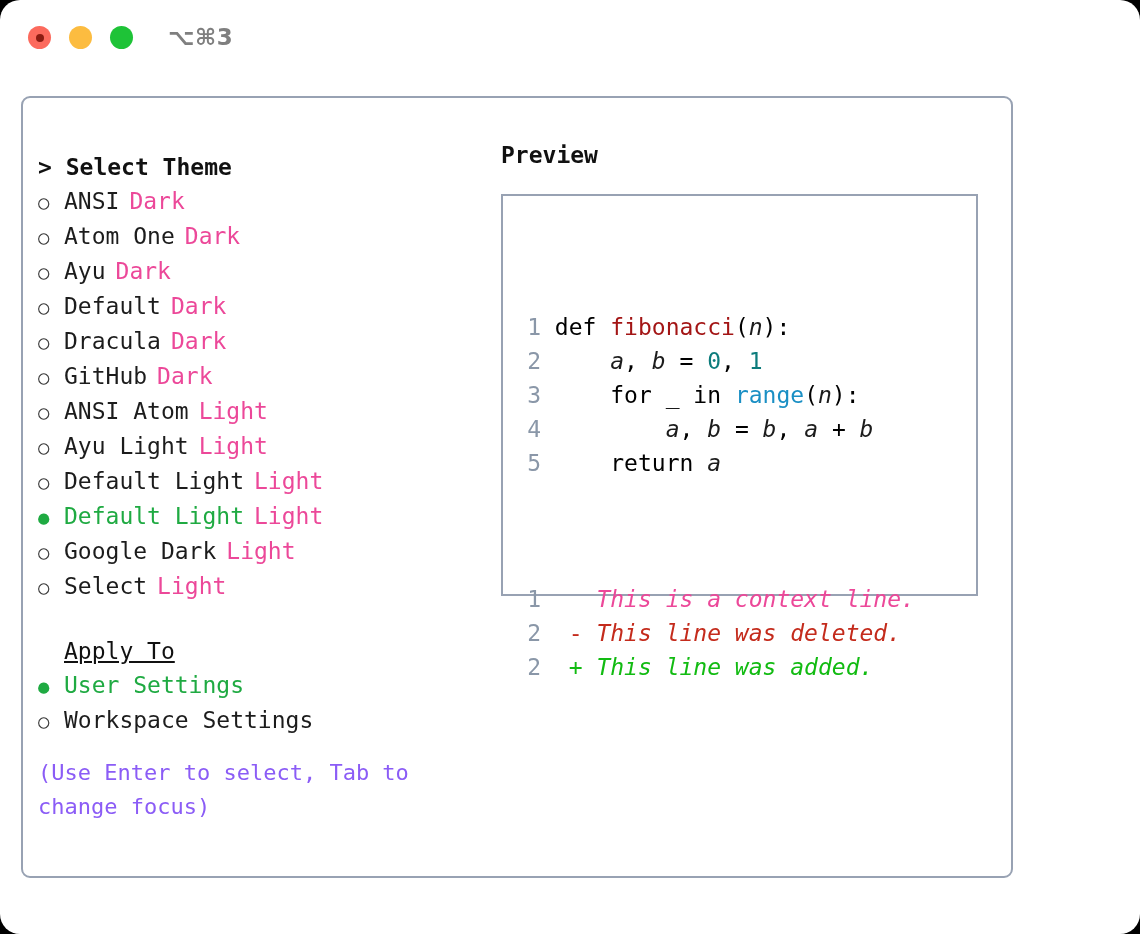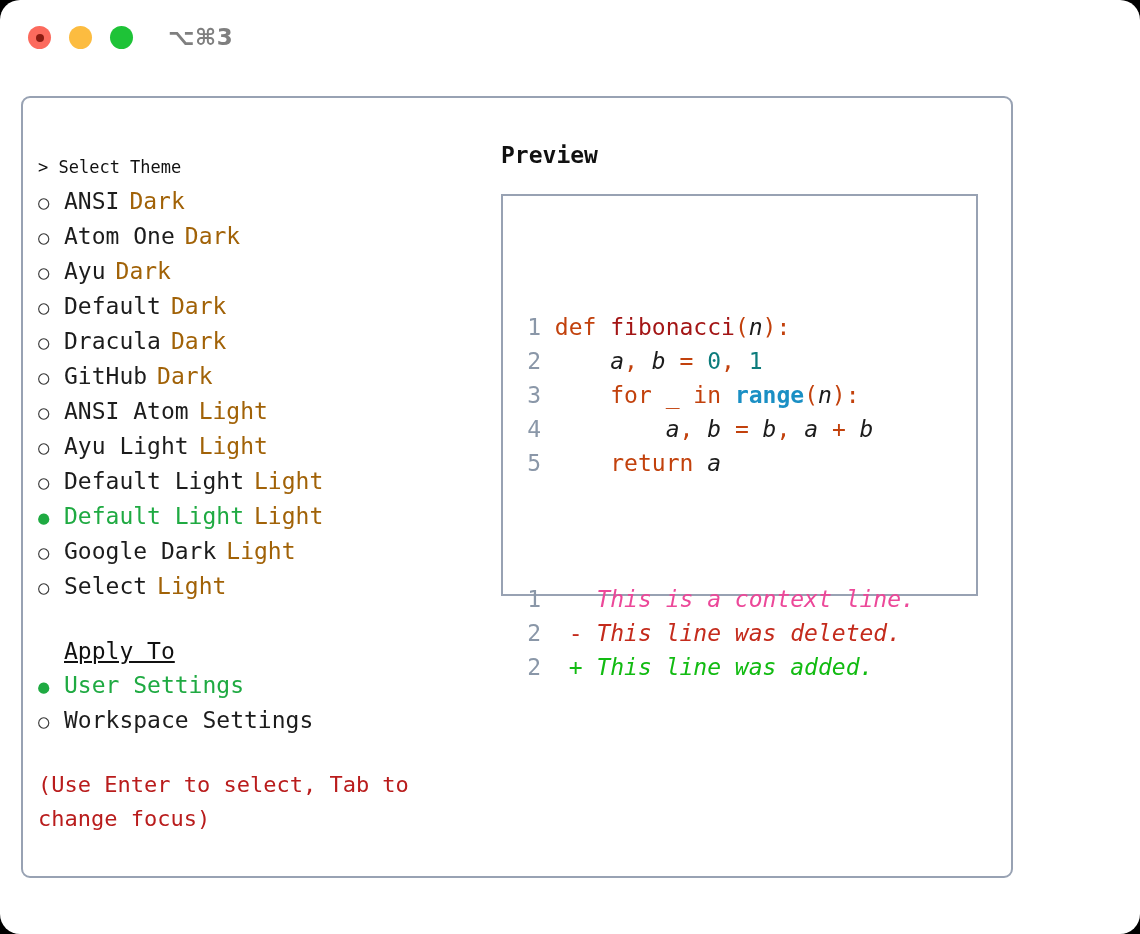--- a/index.html
+++ b/index.html
@@ -89,22 +89,22 @@
 
   
   .left-col {
     position: absolute;
     left: 15px;
     top: 52px;
     width: 450px;
   }
 
   .section-head {
-    font-size: 17px;
-    font-weight: normal;
+    font-size: 23px;
+    font-weight: bold;
     color: #111111;
     line-height: 34px;
     white-space: pre;
   }
 
   .opt-row {
     display: flex;
     align-items: baseline;
     line-height: 34px;
     font-size: 23px;
@@ -118,39 +118,39 @@
     color: #3a3a3a;
   }
   .bullet.on { color: #1faa42; }
 
   .opt-name {
     color: #1c1c1c;
   }
   .opt-row.selected .opt-name { color: #1faa42; }
 
   .opt-variant {
-    color: #a16207;
+    color: #ec4899;
     margin-left: 10px;
   }
 
   .sub-head {
     font-size: 23px;
     color: #111111;
     line-height: 34px;
     padding-left: 26px;
     white-space: pre;
     text-decoration: underline;
   }
   .spacer-line { height: 30px; }
 
   .hint {
-    margin-top: 30px;
+    margin-top: 18px;
     font-size: 22px;
     line-height: 34px;
-    color: #b91c1c;
+    color: #8b5cf6;
     width: 412px;
   }
 
   
   .right-col {
     position: absolute;
     left: 478px;
     top: 40px;
     width: 500px;
   }
@@ -177,25 +177,25 @@
     line-height: 34px;
     white-space: pre;
   }
   .code-line { display: block; white-space: pre; }
   .ln {
     display: inline-block;
     width: 24px;
     text-align: right;
     color: #8a97a8;
   }
-  .tok { color: #c2410c; text-align: center; }
+  .tok { color: #000000; text-align: center; }
   .tok-ident  { color: #1c1c1c; font-style: italic; }
   .tok-func   { color: #a31515; }
   .tok-num    { color: #0d7c7c; }
-  .tok-builtin{ color: #1a8fc4; font-weight: bold; }
+  .tok-builtin{ color: #1a8fc4; }
 
   .diff-block { margin-top: 34px; }
   .diff-ctx { color: #ec4899; text-align: right; }
   .diff-del { color: #c42b1c; }
   .diff-add { color: #12bb12; }
   .diff-ctx .it, .diff-del .it, .diff-add .it { font-style: italic; }
 </style>
 </head>
 <body>
 

